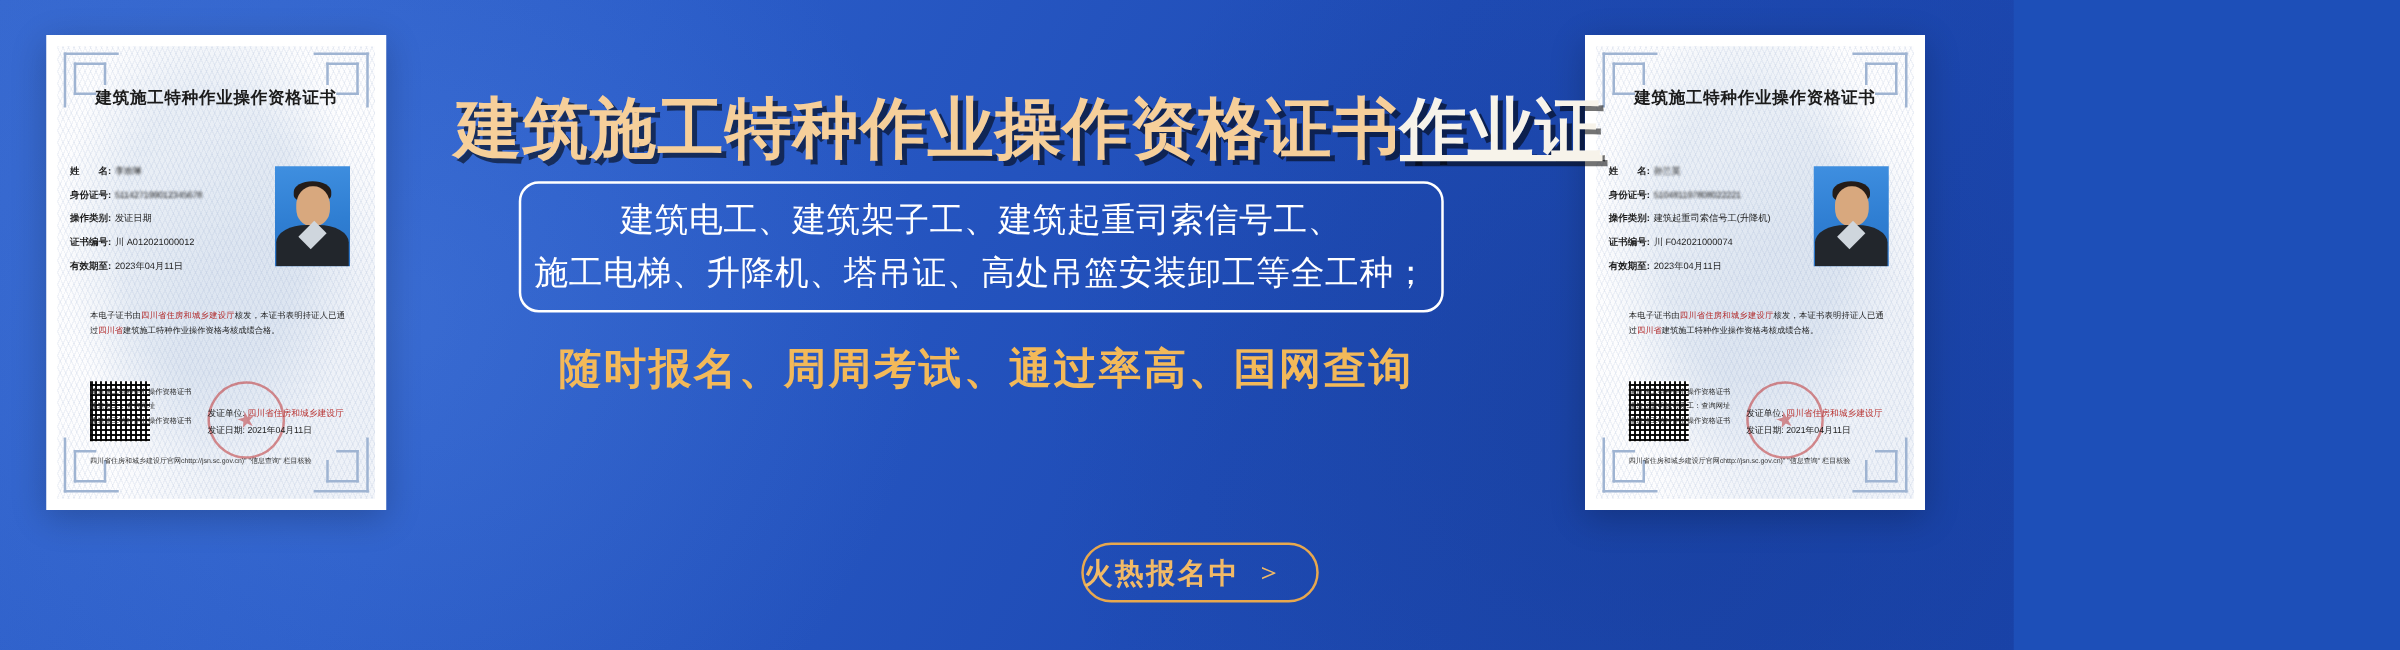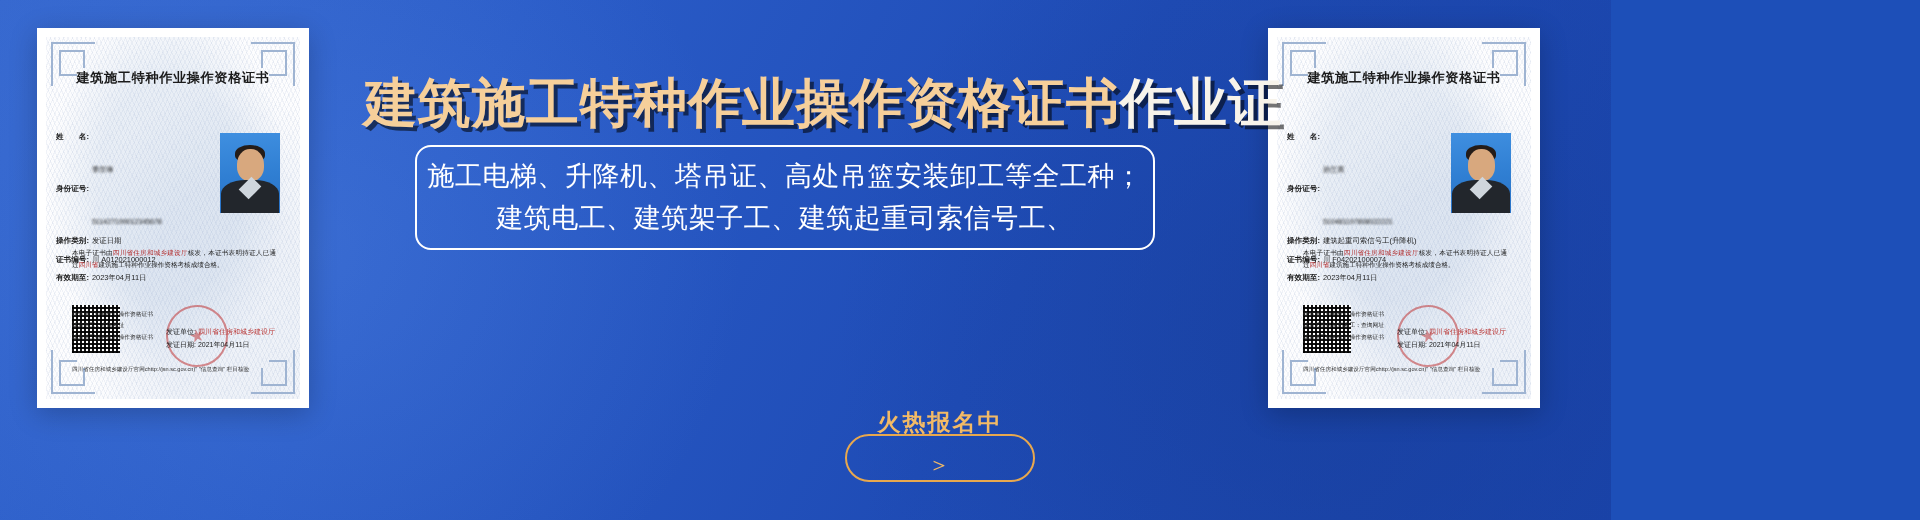--- a/index.html
+++ b/index.html
@@ -100,21 +100,21 @@
     left: 10px;
     top: 96px;
     width: 150px;
     font-size: 7.6px;
     line-height: 1.05;
     color: #1d1d1d;
   }
   .fld { display: flex; margin-bottom: 11px; white-space: nowrap; }
   .fld .k { font-weight: bold; font-size: 7.6px; }
   .fld .v { margin-left: 3px; font-size: 7.4px; }
-  .v-blur { filter: blur(0.9px); letter-spacing: -0.2px; margin-top: 33px; }
+  .v-blur { filter: blur(0.9px); letter-spacing: -0.2px; }
   .photo {
     position: absolute;
     right: 20px;
     top: 96px;
     width: 60px;
     height: 80px;
     background: linear-gradient(175deg, #3f8fe0 0%, #2f7ed2 55%, #2a72c6 100%);
     overflow: hidden;
   }
   .photo .head {
@@ -232,21 +232,21 @@
     width: 850px;
     text-align: center;
     font-family: "DejaVu Sans", "Liberation Sans", sans-serif;
     font-weight: bold;
     font-size: 53px;
     letter-spacing: 1px;
     white-space: nowrap;
     text-shadow: 4px 4px 0 rgba(0,0,0,0.55);
   }
   .headline .o { color: #f6cf9a; }
-  .headline .w { color: #f7f3ea; }
+  .headline .w { color: #f7f3ea; text-decoration: underline; }
 
   .spec-box {
     position: absolute;
     left: 415px;
     top: 145px;
     width: 740px;
     height: 105px;
     border: 2px solid #ffffff;
     border-radius: 16px;
     box-sizing: border-box;
@@ -271,38 +271,37 @@
     text-align: center;
     color: #f3b959;
     font-weight: bold;
     font-size: 34px;
     letter-spacing: 2px;
     white-space: nowrap;
   }
 
   .cta {
     position: absolute;
-    left: 845px;
+    left: 865px;
     top: 434px;
     width: 190px;
     height: 48px;
     box-sizing: border-box;
     border: 2px solid #e8a84e;
     border-radius: 26px;
     display: flex;
     align-items: center;
-    justify-content: flex-end;
+    justify-content: flex-start;
     gap: 12px;
     color: #f2ba66;
     font-size: 23px;
     font-weight: bold;
     letter-spacing: 2px;
     cursor: pointer;
     background: transparent;
-    flex-direction: column;
   }
   .cta .chev { font-size: 22px; font-weight: normal; }
 </style>
 </head>
 <body>
 
 <div class="banner">
   <div class="bg-glow"></div>
   <div class="bg-glow2"></div>
 
@@ -498,22 +497,23 @@
 
       <div class="cert-legal">四川省住房和城乡建设厅官网chttp://jsn.sc.gov.cn)" "信息查询" 栏目核验</div>
     </div>
   </div>
 
   <div class="headline">
     <span class="o">建筑施工特种作业操作资格证书</span><span class="w">作业证</span>
   </div>
 
   <div class="spec-box">
+    <div class="spec-line">建筑电工、建筑架子工、建筑起重司索信号工、</div>
     <div class="spec-line">施工电梯、升降机、塔吊证、高处吊篮安装卸工等全工种；</div>
-    <div class="spec-line">建筑电工、建筑架子工、建筑起重司索信号工、</div>
   </div>
 
+  <div class="slogan">随时报名、周周考试、通过率高、国网查询</div>
 
   <div class="cta">
     <span>火热报名中</span>
     <span class="chev">＞</span>
   </div>
 </div>
 
 </body></html>

